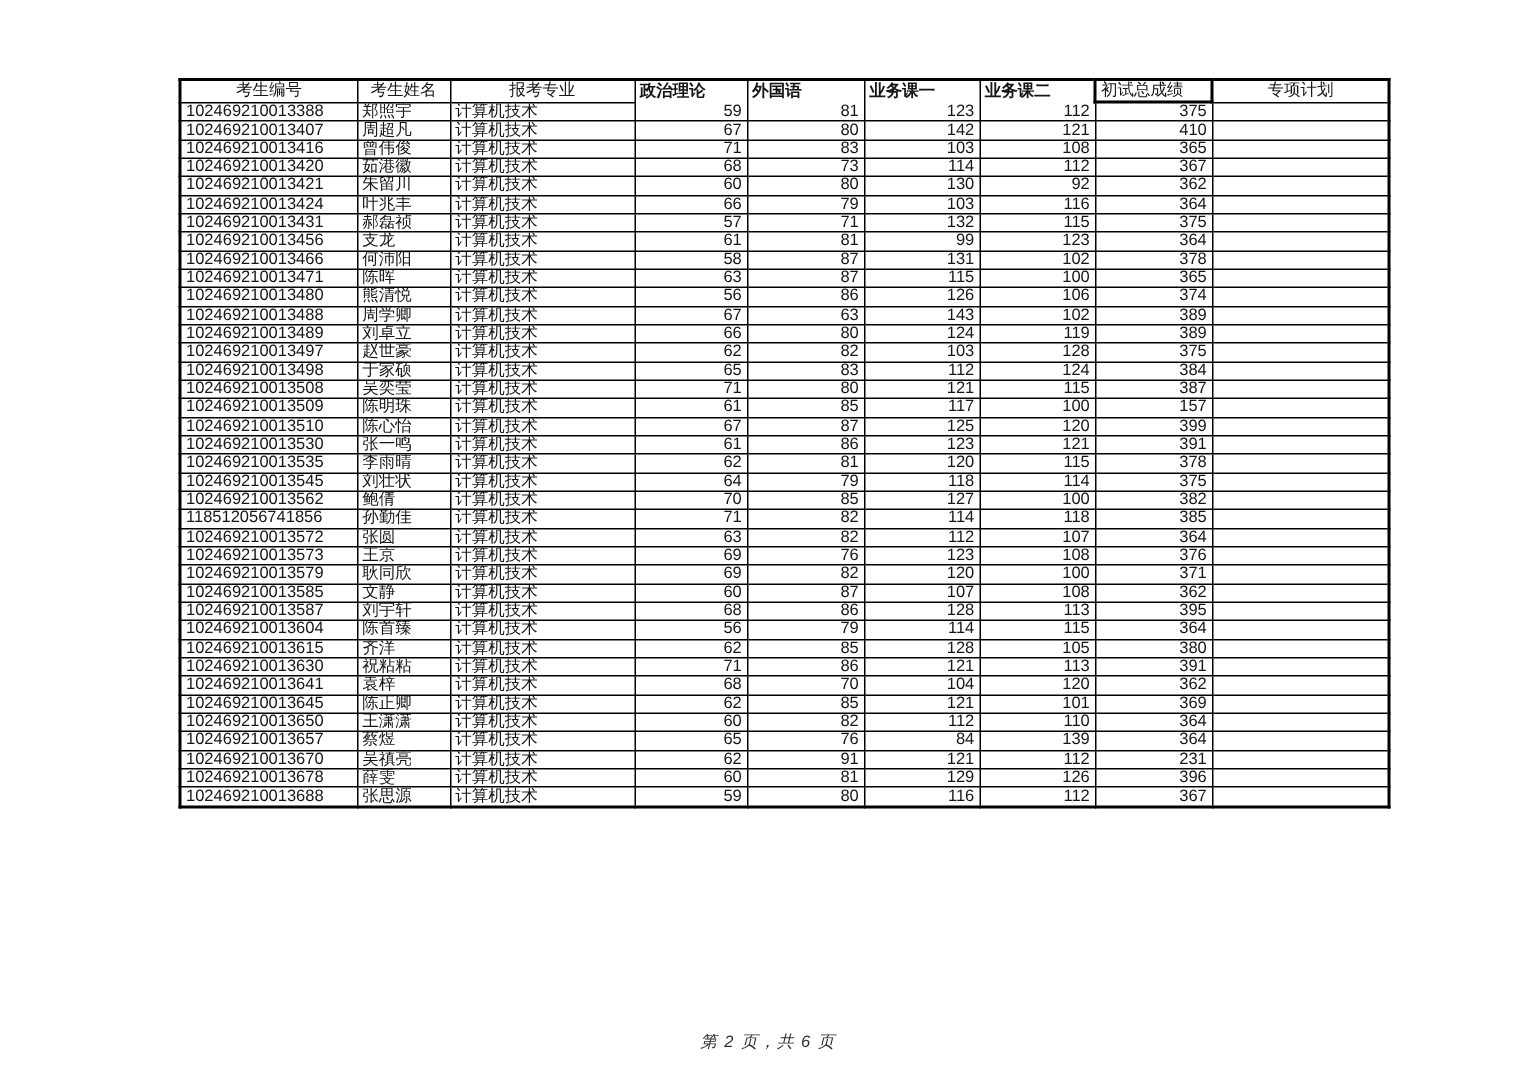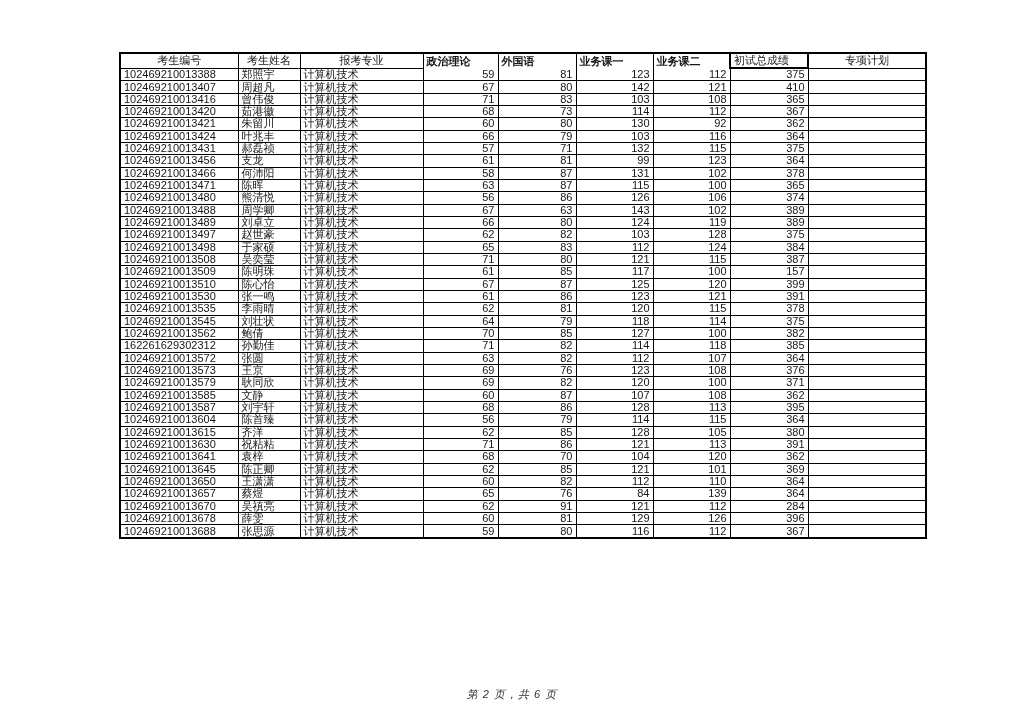--- a/index.html
+++ b/index.html
@@ -317,21 +317,21 @@
           <td class="t-left">鲍倩</td>
           <td class="t-left">计算机技术</td>
           <td class="t-right">70</td>
           <td class="t-right">85</td>
           <td class="t-right">127</td>
           <td class="t-right">100</td>
           <td class="t-right">382</td>
           <td class="t-left"></td>
         </tr>
         <tr>
-          <td class="t-left">162261629302312</td>
+          <td class="t-left">118512056741856</td>
           <td class="t-left">孙勤佳</td>
           <td class="t-left">计算机技术</td>
           <td class="t-right">71</td>
           <td class="t-right">82</td>
           <td class="t-right">114</td>
           <td class="t-right">118</td>
           <td class="t-right">385</td>
           <td class="t-left"></td>
         </tr>
         <tr>
@@ -467,21 +467,21 @@
           <td class="t-left"></td>
         </tr>
         <tr>
           <td class="t-left">102469210013670</td>
           <td class="t-left">吴禛亮</td>
           <td class="t-left">计算机技术</td>
           <td class="t-right">62</td>
           <td class="t-right">91</td>
           <td class="t-right">121</td>
           <td class="t-right">112</td>
-          <td class="t-right">284</td>
+          <td class="t-right">231</td>
           <td class="t-left"></td>
         </tr>
         <tr>
           <td class="t-left">102469210013678</td>
           <td class="t-left">薛雯</td>
           <td class="t-left">计算机技术</td>
           <td class="t-right">60</td>
           <td class="t-right">81</td>
           <td class="t-right">129</td>
           <td class="t-right">126</td>

